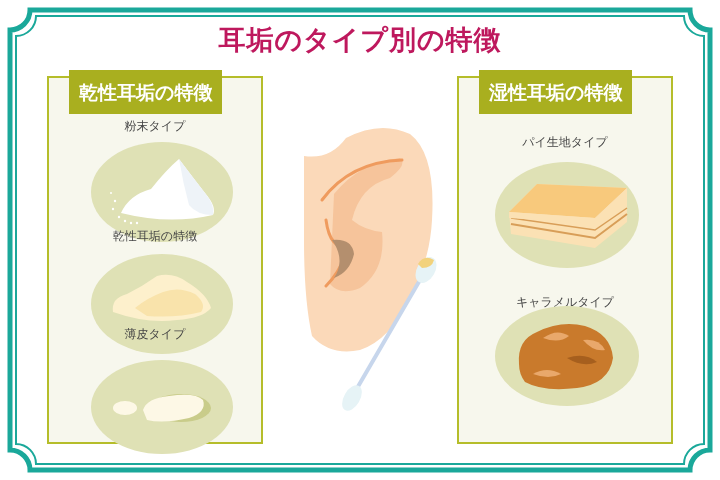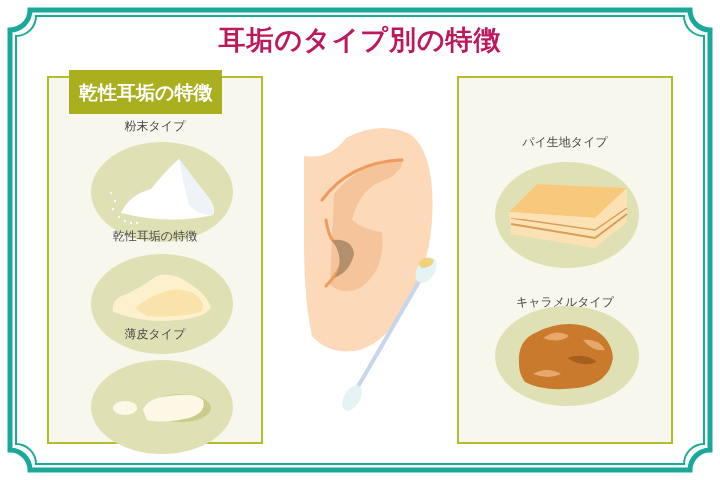--- a/index.html
+++ b/index.html
@@ -69,20 +69,21 @@
   </g>
   <g>
     <line x1="130" y1="160" x2="66" y2="270" stroke="#c7d6ec" stroke-width="4" stroke-linecap="round"></line>
     <ellipse cx="136" cy="150" rx="9" ry="14" transform="rotate(30 136 150)" fill="#e6f3f6"></ellipse>
     <path d="M128 144 Q134 134 144 140 Q142 148 132 148Z" fill="#f2d27c"></path>
     <ellipse cx="62" cy="278" rx="8" ry="14" transform="rotate(30 62 278)" fill="#e6f3f6"></ellipse>
   </g>
 </svg>
 
 <div class="panel" style="left:457px;">
+  <div class="panel-header">湿性耳垢の特徴</div>
 
   <div class="item-label" style="top:56px;">パイ生地タイプ</div>
   <div class="plate" style="left:36px;top:84px;width:144px;height:106px;"></div>
   <svg style="position:absolute;left:44px;top:100px;" width="130" height="80">
     <path d="M6 34 L34 6 L124 10 L124 44 L92 70 L8 56 Z" fill="#fbe1b4"></path>
     <path d="M8 46 L92 60 L124 36" fill="none" stroke="#d89e58" stroke-width="2"></path>
     <path d="M8 40 L92 52 L124 30" fill="none" stroke="#d89e58" stroke-width="1.5"></path>
     <path d="M6 34 L34 6 L124 10 L92 40 Z" fill="#f8c97c"></path>
     <path d="M6 34 L92 40 L124 10 L124 16 L92 46 L6 40 Z" fill="#fbe1b4"></path>
   </svg>

